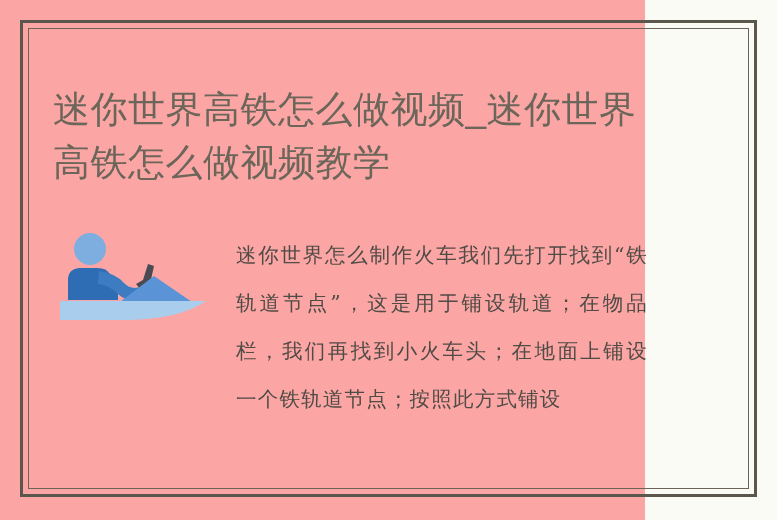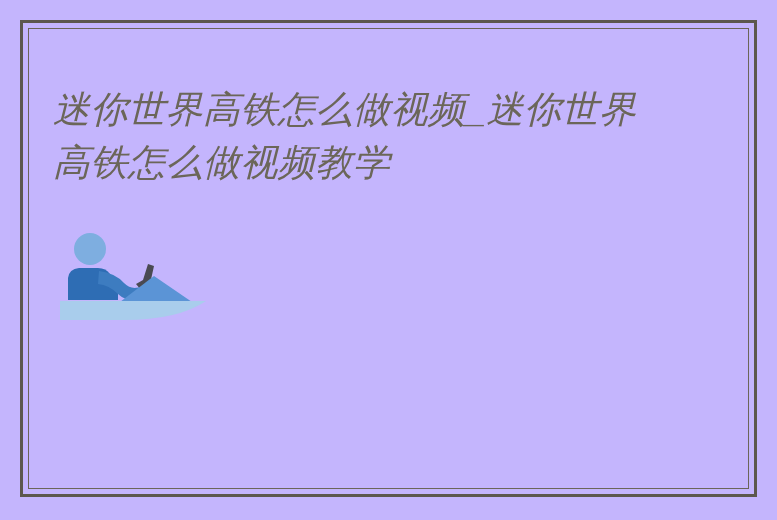--- a/index.html
+++ b/index.html
@@ -9,24 +9,23 @@
     height: 520px;
     overflow: hidden;
   }
   body {
     background: #fbfbf6;
     font-family: "Liberation Sans", sans-serif;
   }
 
   .page {
     position: relative;
-    width: 777px;
+    width: 645px;
     height: 520px;
-    background: #c4b5fd;
-    font-style: italic;
+    background: #fca5a5;
   }
 
   
   .frame-outer {
     position: absolute;
     left: 20px;
     top: 20px;
     width: 731px;
     height: 471px;
     border: 3px solid #5c574d;
@@ -111,16 +110,17 @@
         <path d="M41,43 Q57,45 66,55 Q74,63 84,58 L88,68 Q72,77 60,66 Q51,57 40,56 Z" fill="#3d7cc0"></path>
 
         <path d="M90,36 L96,38 L92,56 L101,60 L96,66 L83,62 L78,56 L85,52 Z" fill="#4a4a52"></path>
 
         <path d="M96,48 L134,74 L62,74 Z" fill="#5b94d6"></path>
 
         <path d="M2,73 L148,73 Q120,92 66,92 L2,92 Z" fill="#a9cdec"></path>
       </svg>
     </div>
 
+    <p class="body-text">迷你世界怎么制作火车我们先打开找到“铁轨道节点”，这是用于铺设轨道；在物品栏，我们再找到小火车头；在地面上铺设一个铁轨道节点；按照此方式铺设</p>
 
   </div>
 
 </div>
 
 </body></html>

